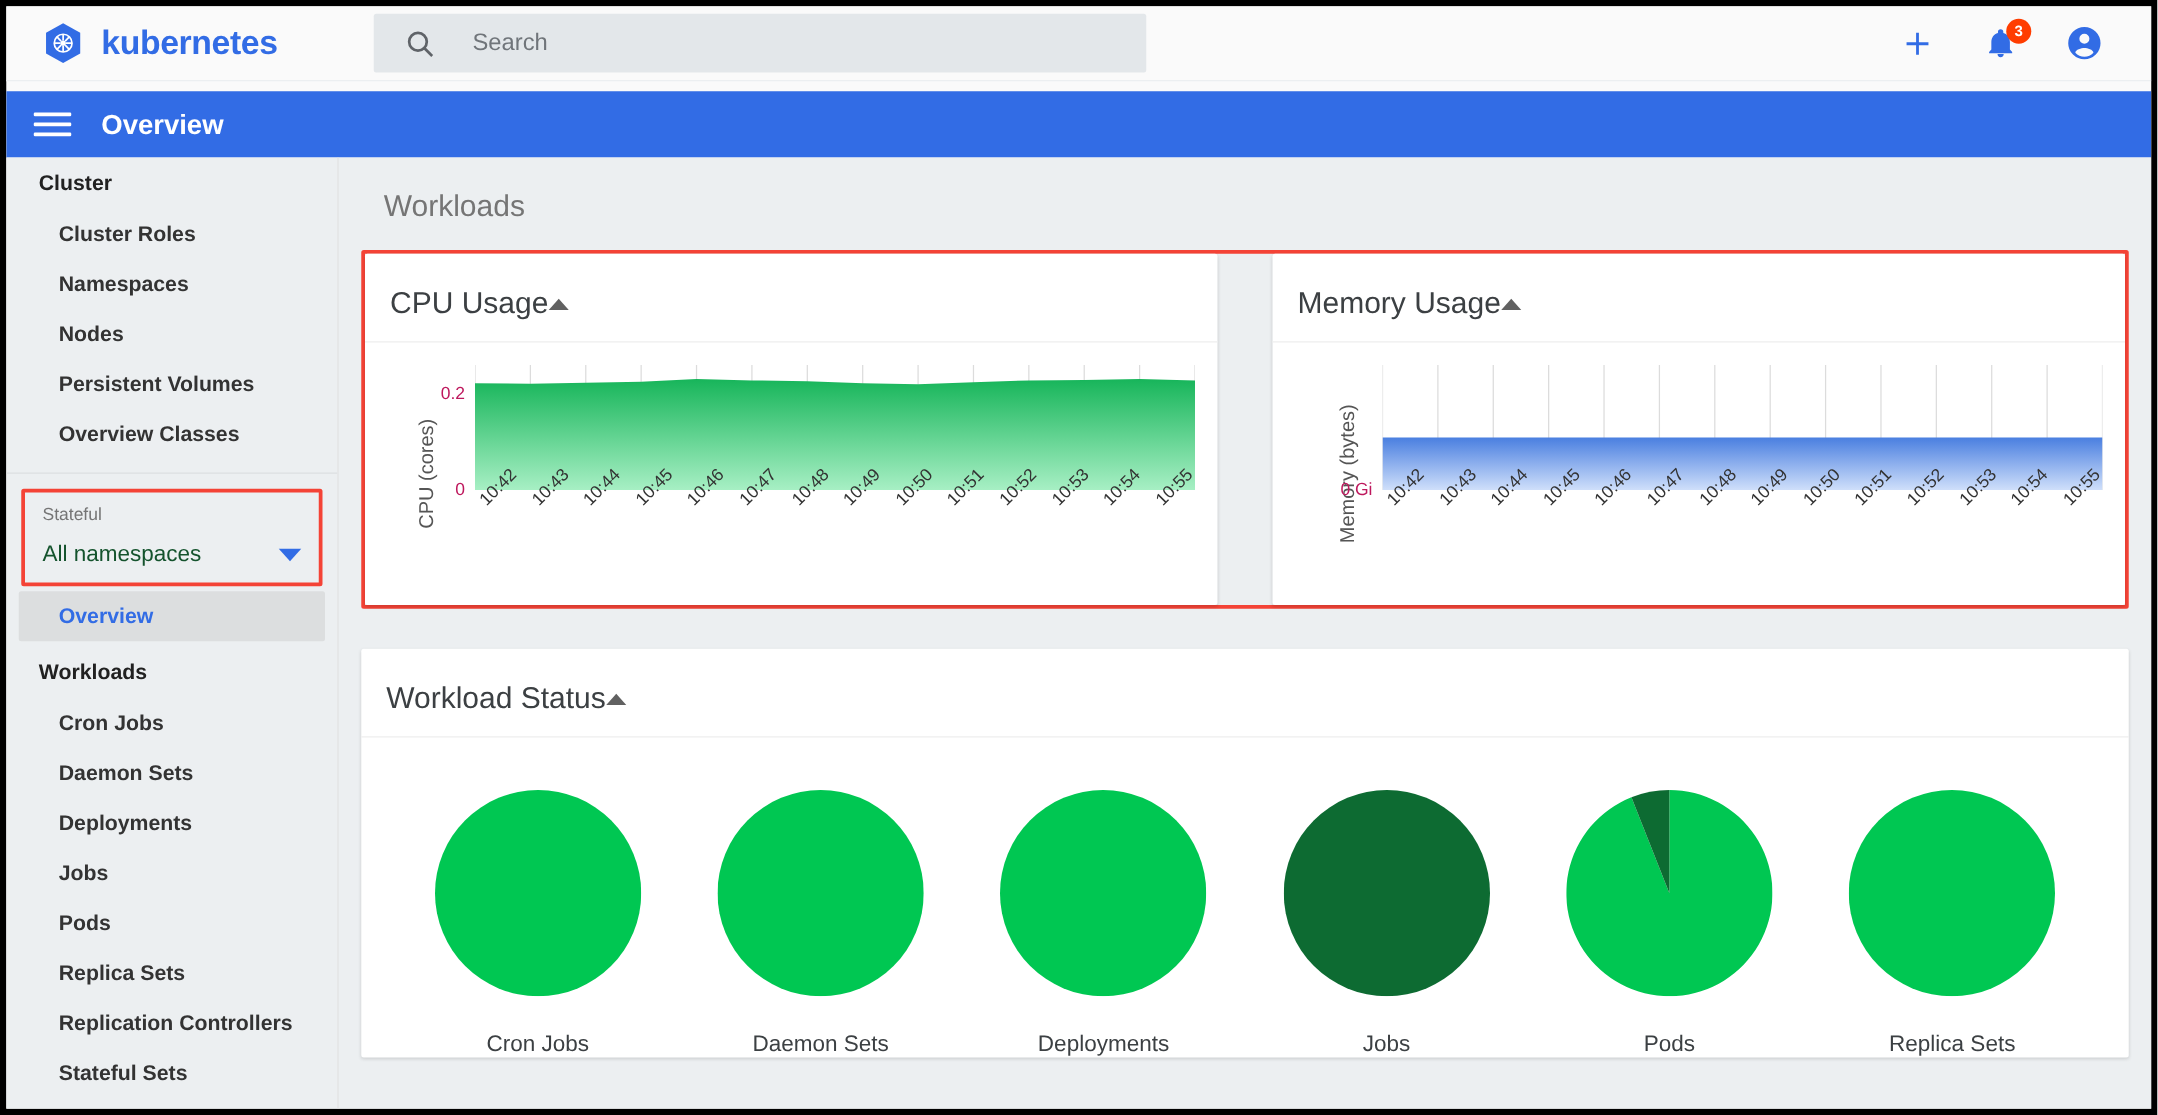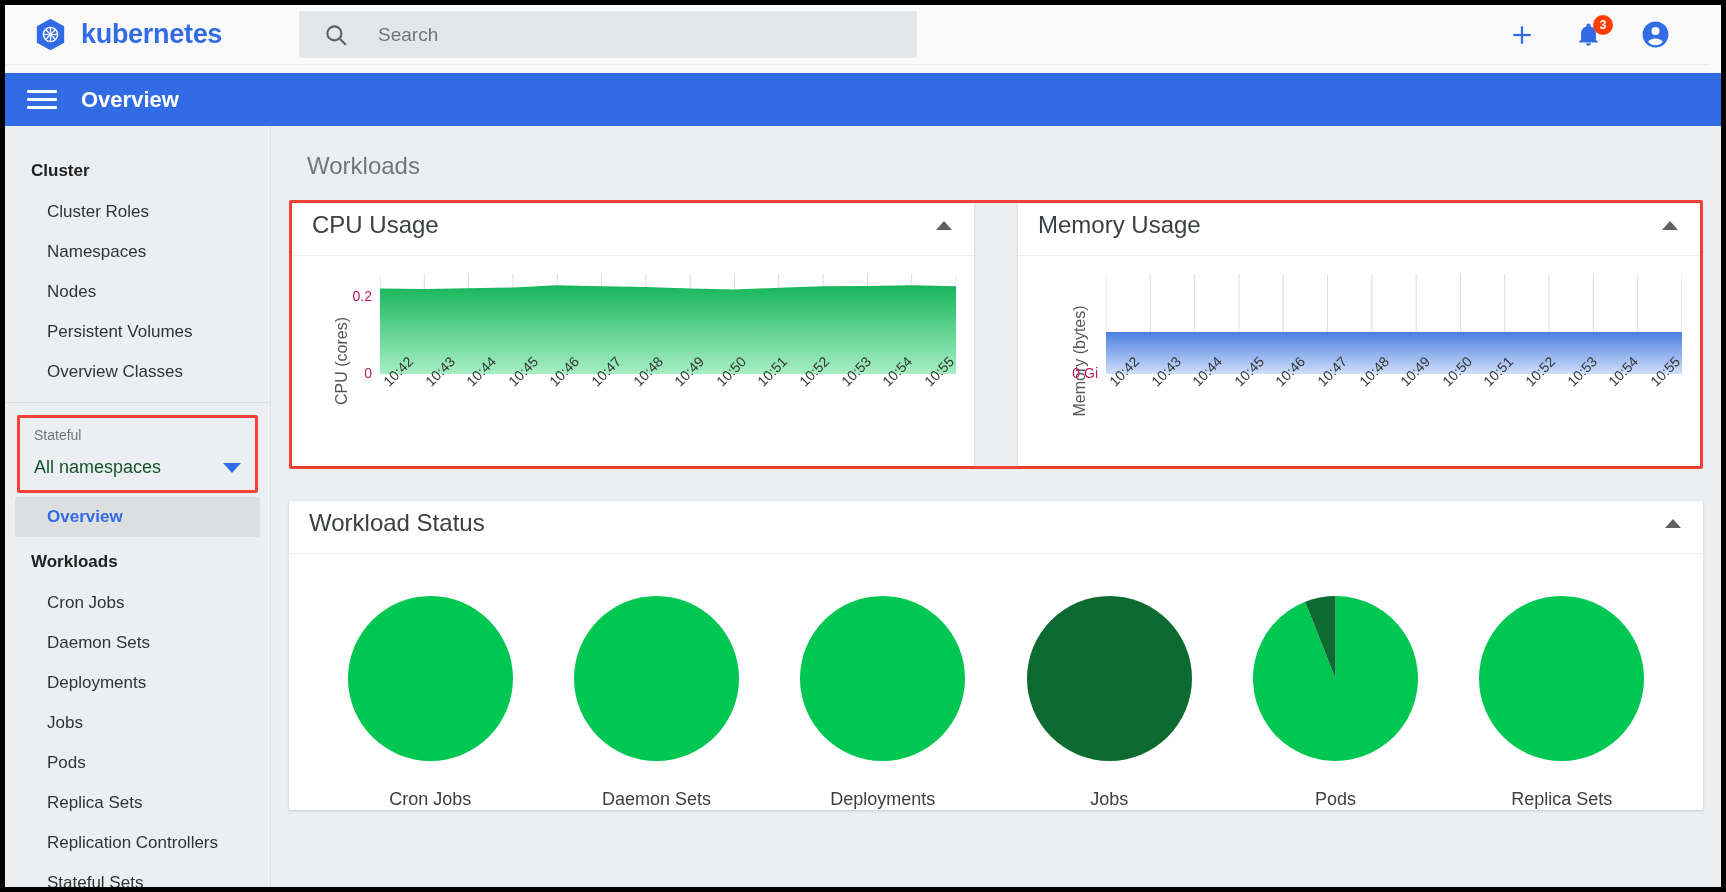--- a/index.html
+++ b/index.html
@@ -12,21 +12,21 @@
   .frame {
     position: relative;
     width: 1726px; height: 892px;
     border: 5px solid #000;
     background: #fafafa;
     overflow: hidden;
   }
 
   
   .topbar {
-    position: absolute; left: 0; top: 0; right: 12px; height: 60px;
+    position: absolute; left: 0; top: 0; right: 0; height: 60px;
     background: #fafafa;
     display: flex; align-items: center;
     border-bottom: 1px solid #eceff1;
   }
   .brand { display: flex; align-items: center; gap: 13px; padding-left: 28px; width: 268px; }
   .brand-logo { width: 35px; height: 35px; flex: 0 0 auto; }
   .brand-text {
     font-size: 27px; font-weight: 700; color: #326ce5;
     letter-spacing: -0.3px;
   }
@@ -70,31 +70,32 @@
   .bluebar-title {
     margin-left: 24px; color: #fff;
     font-size: 22px; font-weight: 700;
   }
 
   
   .sidebar {
     position: absolute; left: 0; top: 121px; bottom: 0; width: 266px;
     background: #eceff1;
     border-right: 1px solid #e0e0e0;
-    padding-top: 24px;
+    padding-top: 0;
     overflow: hidden;
   }
   .nav-head {
     font-size: 17px; font-weight: 700; color: #212121;
     padding: 11px 0 11px 26px;
   }
   .nav-item {
     font-size: 17px; color: #333;
     padding: 10px 0 10px 42px;
     cursor: pointer;
+    font-weight: bold;
   }
   .nav-item.active-box {
     background: #dcdedf; color: #326ce5; font-weight: 700;
     margin: 4px 10px; padding-left: 32px; border-radius: 2px;
   }
   .nav-divider { height: 1px; background: #dcdfe1; margin: 10px 0 0 0; }
 
   .ns-block {
     margin: 12px 12px 0 12px;
     padding: 9px 14px 12px 14px;
@@ -135,22 +136,22 @@
     border-radius: 2px;
     padding: 0;
   }
   .card {
     background: #fff;
     border-radius: 2px;
     box-shadow: 0 1px 3px rgba(0,0,0,.14);
   }
   .graph-card { flex: 1; min-width: 0; }
   .card-head {
-    display: flex; align-items: center; justify-content: space-between;
-    padding: 8px 22px 16px 20px;
+    display: flex; align-items: center; 
+    padding: 26px 22px 16px 20px;
     border-bottom: 1px solid #eeeeee;
   }
   .card-title { font-size: 24px; color: #3c4043; }
   .caret-up {
     width: 0; height: 0;
     border-left: 8px solid transparent;
     border-right: 8px solid transparent;
     border-bottom: 9px solid #616161;
     cursor: pointer;
   }

